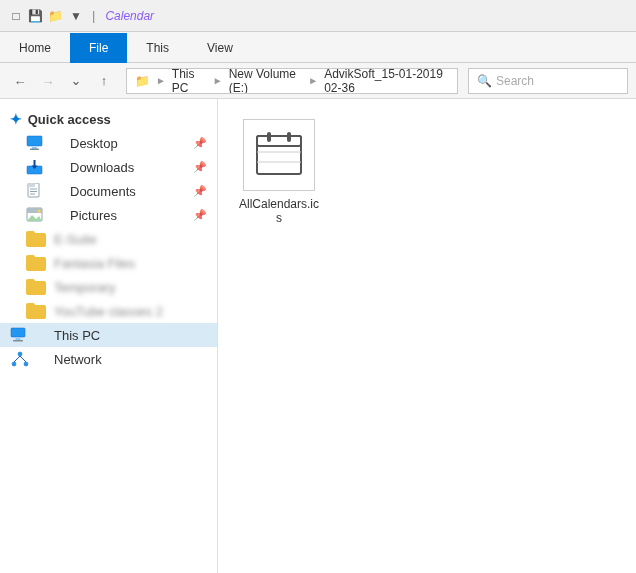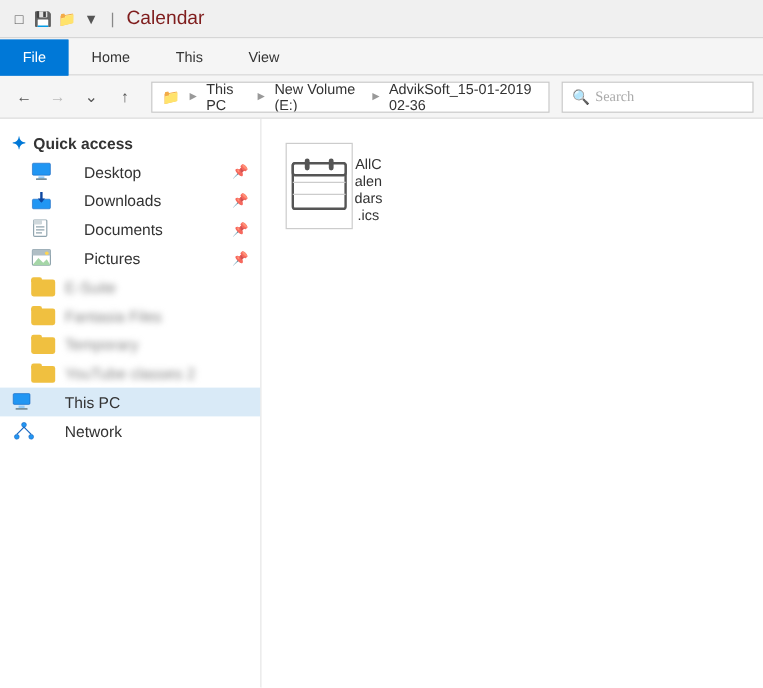--- a/index.html
+++ b/index.html
@@ -32,23 +32,24 @@
       width: 16px;
       height: 16px;
       display: flex;
       align-items: center;
       justify-content: center;
       font-size: 12px;
       color: #555;
     }
     .title-bar-title {
       flex: 1;
-      font-size: 16px;
-      color: #7f1d1d;
+      font-size: 12px;
+      color: #8b5cf6;
       padding-left: 4px;
+      font-style: italic;
     }
 
     
     .ribbon {
       background: #f5f5f5;
       border-bottom: 1px solid #d0d0d0;
     }
     .ribbon-tabs {
       display: flex;
       height: 30px;
@@ -259,21 +260,21 @@
       flex: 1;
       padding: 16px;
       background: #fff;
       display: flex;
       flex-direction: column;
     }
 
     
     .file-item {
       display: flex;
-      flex-direction: row;
+      flex-direction: column;
       align-items: center;
       width: 90px;
       cursor: pointer;
       padding: 4px;
       border-radius: 2px;
     }
     .file-icon {
       width: 72px;
       height: 72px;
       display: flex;
@@ -311,22 +312,22 @@
     <div class="tb-icon">💾</div>
     <div class="tb-icon">📁</div>
     <div class="tb-icon">▼</div>
     <span style="margin-left:4px;color:#888;">|</span>
   </div>
   <div class="title-bar-title">Calendar</div>
 </div>
 
 <div class="ribbon">
   <div class="ribbon-tabs">
+    <div class="ribbon-tab">Home</div>
     <div class="ribbon-tab active">File</div>
-    <div class="ribbon-tab">Home</div>
     <div class="ribbon-tab">This</div>
     <div class="ribbon-tab">View</div>
   </div>
 </div>
 
 <div class="nav-bar">
   <div class="nav-btn">←</div>
   <div class="nav-btn disabled">→</div>
   <div class="nav-btn">⌄</div>
   <div class="nav-btn">↑</div>
@@ -336,21 +337,21 @@
     <span class="address-separator">►</span>
     <span class="address-part">This PC</span>
     <span class="address-separator">►</span>
     <span class="address-part">New Volume (E:)</span>
     <span class="address-separator">►</span>
     <span class="address-part">AdvikSoft_15-01-2019 02-36</span>
   </div>
 
   <div class="search-bar">
     <span style="color:#aaa;font-size:12px;">🔍</span>
-    <span style="color:#aaa;font-size:12px;font-family:Liberation Serif, serif;">Search</span>
+    <span style="color:#aaa;font-size:12px;">Search</span>
   </div>
 </div>
 
 <div class="main">
 
   <div class="sidebar">
 
     <div class="sidebar-section-header">
       <span class="star-icon">✦</span>
       <span>Quick access</span>

